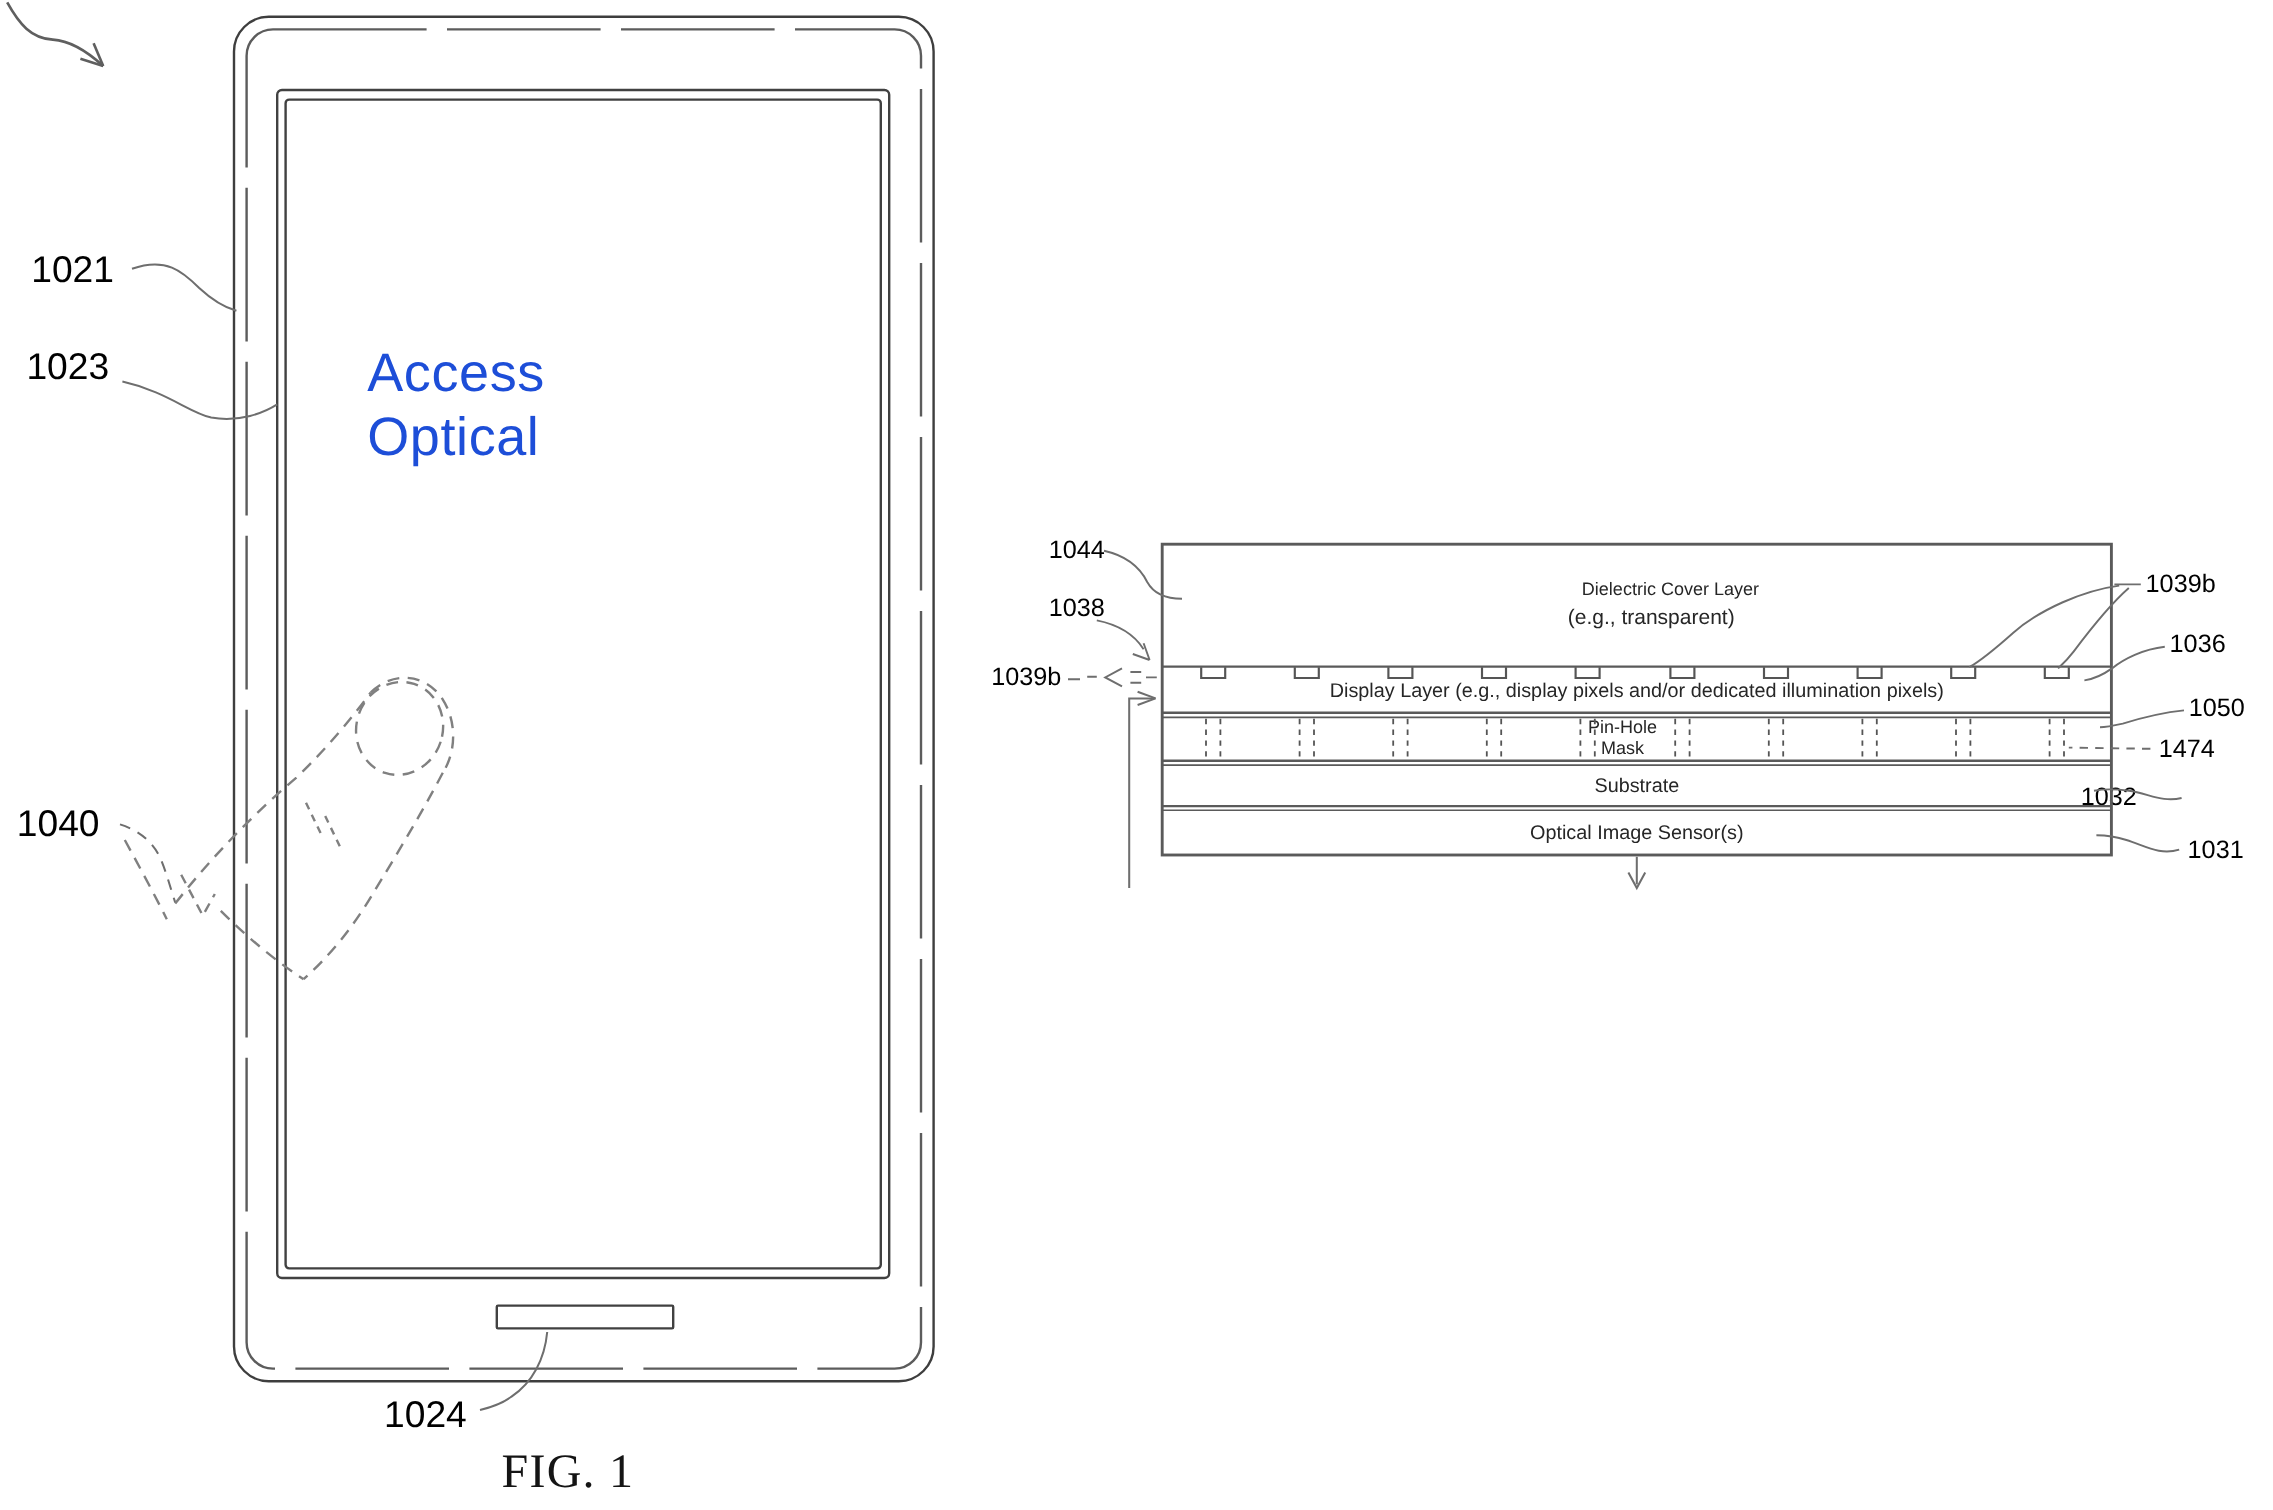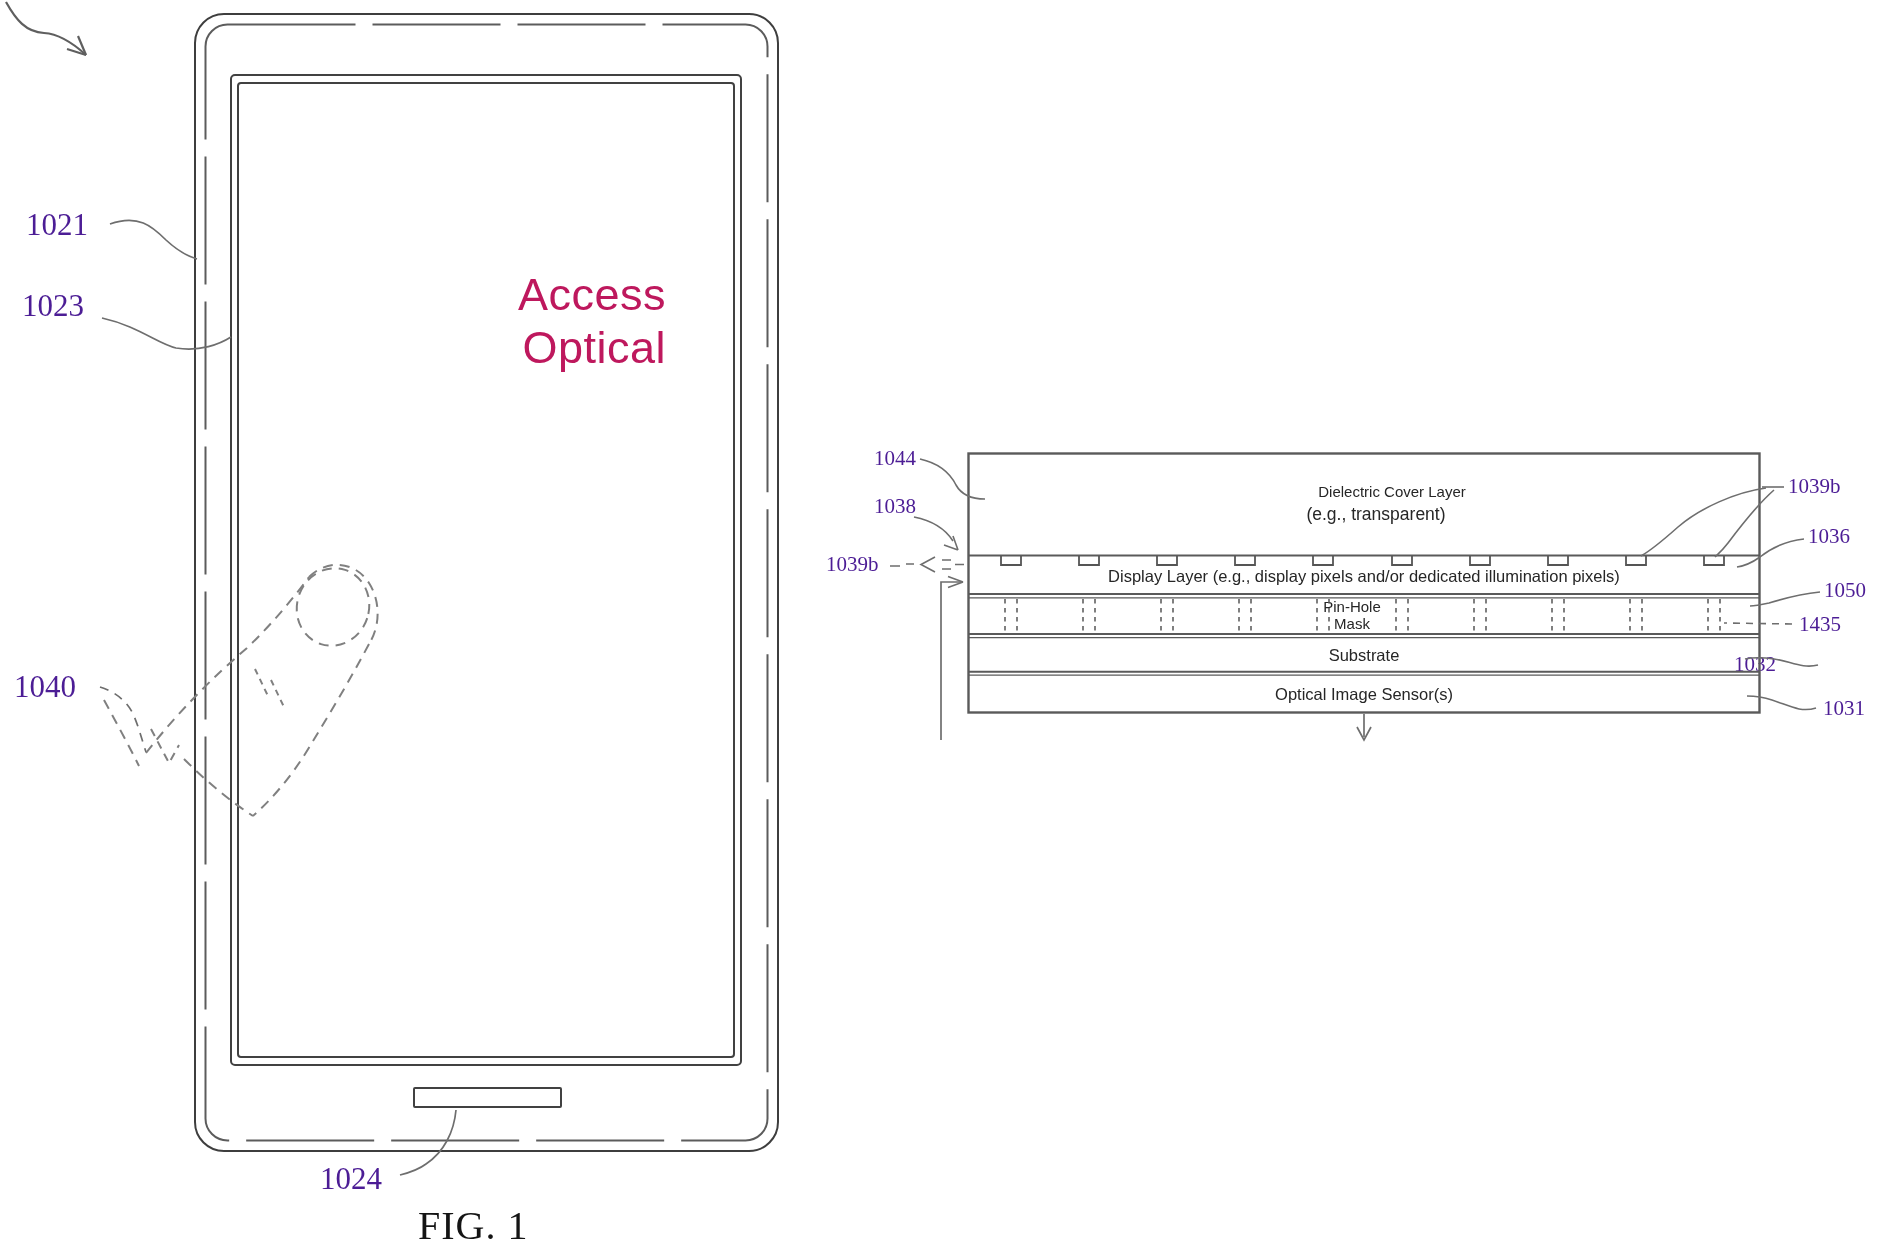--- a/index.html
+++ b/index.html
@@ -1,35 +1,35 @@
 <!DOCTYPE html>
 <html><head>
 <meta charset="utf-8">
 <style>
   html,body{margin:0;padding:0;background:#ffffff;}
   #page{position:relative;width:1894px;height:1258px;background:#ffffff;overflow:hidden;
         font-family:"Liberation Sans", sans-serif;}
   .abs{position:absolute;box-sizing:border-box;}
   svg.overlay{position:absolute;left:0;top:0;width:1894px;height:1258px;pointer-events:none;}
   
-  .ref{position:absolute;font-family:Liberation Serif, serif;color:#4c1d95;
+  .ref{position:absolute;font-family:Liberation Sans, sans-serif;color:#000000;
        white-space:nowrap;line-height:1;}
   .ref.big{font-size:31px;}
   .ref.small{font-size:21px;}
   
   .caption{position:absolute;font-family:"Liberation Serif", serif;font-size:40px;
            color:#141414;letter-spacing:1px;white-space:nowrap;text-align:center;}
   
   .phone-body{left:194px;top:13px;width:585px;height:1139px;border:2.5px solid #3e3e3e;
               border-radius:30px;background:transparent;}
   .screen-outer{left:230px;top:74px;width:512px;height:992px;border:2px solid #414141;border-radius:5px;}
   .screen-inner{left:237px;top:82px;width:498px;height:976px;border:2px solid #414141;border-radius:4px;}
   .home-bar{left:413px;top:1087px;width:149px;height:21px;border:2px solid #414141;border-radius:2px;}
-  .screen-text{position:absolute;left:306px;top:268px;width:360px;text-align:right;
-               color:#be185d;font-size:45px;line-height:53px;font-weight:400;letter-spacing:0.5px;}
+  .screen-text{position:absolute;left:306px;top:284px;width:360px;text-align:left;
+               color:#1d4ed8;font-size:45px;line-height:53px;font-weight:400;letter-spacing:0.5px;}
   
   .stacktext{position:absolute;left:968px;width:792px;text-align:center;color:#262626;white-space:nowrap;}
   .stacktext.c1{top:483px;font-size:15px;padding-left:28px;}
   .stacktext.c2{top:504px;font-size:17.5px;padding-left:12px;}
   .stacktext.disp{top:567px;font-size:16.5px;}
   .stacktext.ph1{left:960px;width:784px;top:598px;font-size:15px;}
   .stacktext.ph2{left:960px;width:784px;top:615px;font-size:15px;}
   .stacktext.sub{top:646px;font-size:16.5px;}
   .stacktext.sen{top:685px;font-size:16.5px;}
 </style>
@@ -61,21 +61,21 @@
   <div class="stacktext ph2">Mask</div>
   <div class="stacktext sub">Substrate</div>
   <div class="stacktext sen">Optical Image Sensor(s)</div>
 
   <div class="ref small" style="left:874px;top:448px;">1044</div>
   <div class="ref small" style="left:874px;top:496px;">1038</div>
   <div class="ref small" style="left:826px;top:554px;">1039b</div>
   <div class="ref small" style="left:1788px;top:476px;">1039b</div>
   <div class="ref small" style="left:1808px;top:526px;">1036</div>
   <div class="ref small" style="left:1824px;top:580px;">1050</div>
-  <div class="ref small" style="left:1799px;top:614px;">1435</div>
+  <div class="ref small" style="left:1799px;top:614px;">1474</div>
   <div class="ref small" style="left:1734px;top:654px;">1032</div>
   <div class="ref small" style="left:1823px;top:698px;">1031</div>
 
   <svg class="overlay" viewBox="0 0 1894 1258">
 
     <g stroke="#5f5f5f" stroke-width="2.2" fill="none">
       <path d="M 6 2 C 16 20, 26 32, 44 33 C 60 34, 74 44, 86 55"></path>
       <path d="M 86 55 L 67 49"></path>
       <path d="M 86 55 L 78 36"></path>
     </g>

